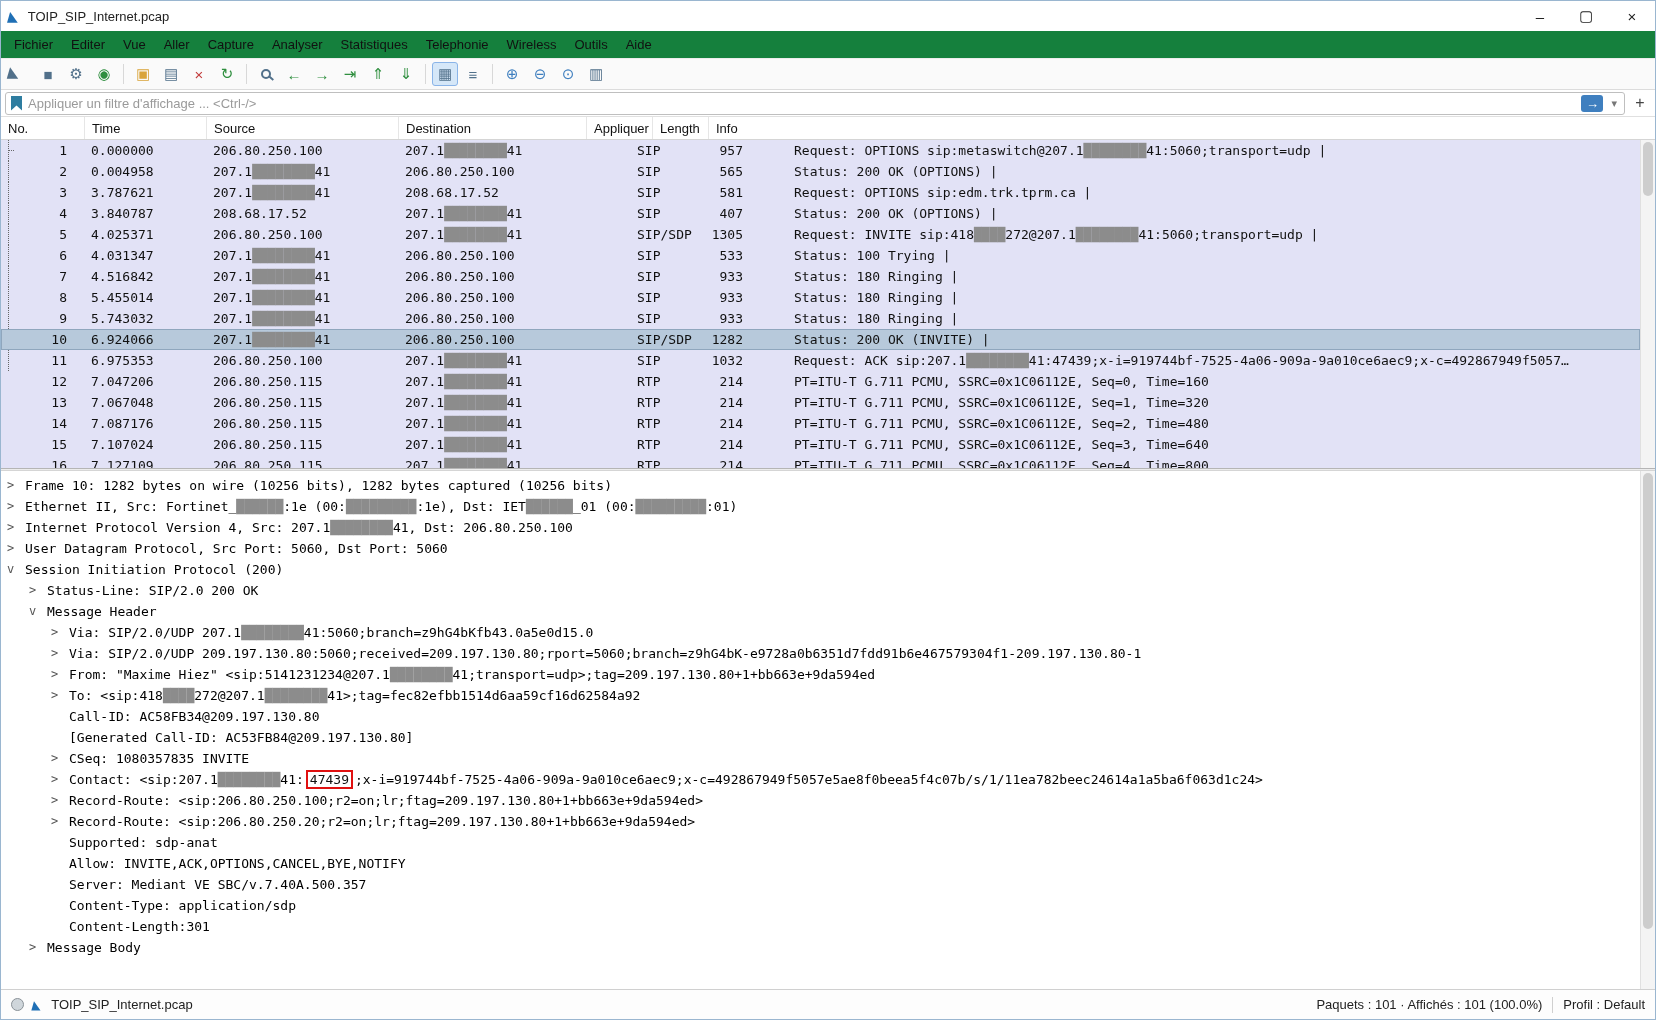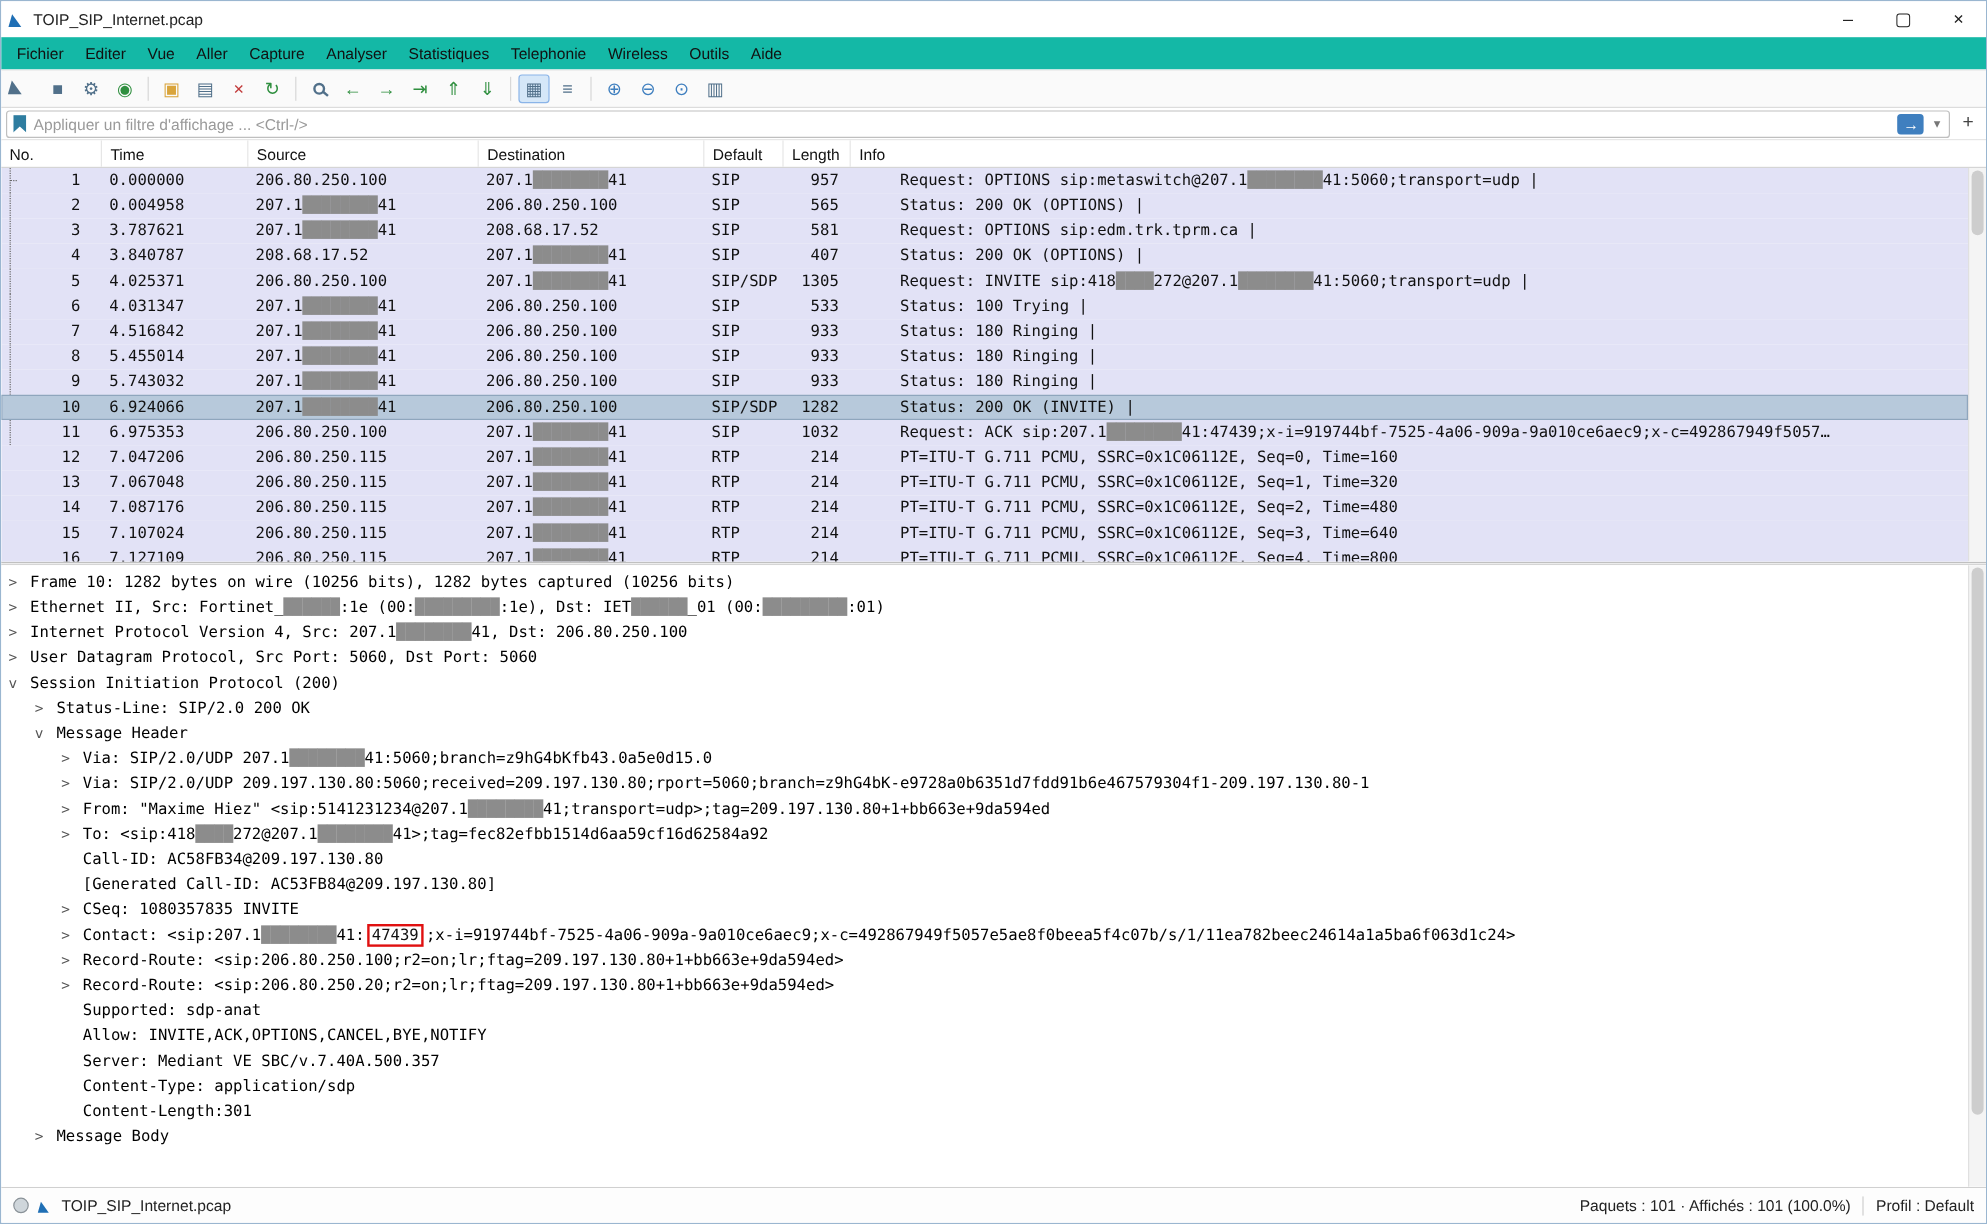--- a/index.html
+++ b/index.html
@@ -7,21 +7,21 @@
   body{font-family:"Liberation Sans",sans-serif;font-size:13px;color:#111;background:#fff;display:flex;flex-direction:column;border:1px solid #9ab6d0;}
 
   
   .titlebar{height:30px;display:flex;align-items:center;background:#fff;padding-left:8px;flex:0 0 auto;}
   .app-icon{font-size:14px;color:#1f6fb5;transform:skewX(-16deg);display:inline-block;margin-right:8px;}
   .title-text{font-size:13px;color:#222;}
   .win-controls{margin-left:auto;display:flex;height:100%;}
   .win-btn{width:46px;display:flex;align-items:center;justify-content:center;font-size:15px;color:#222;}
 
   
-  .menubar{height:27px;display:flex;align-items:center;padding:0 4px;background:#14b8a6;flex:0 0 auto;}
+  .menubar{height:27px;display:flex;align-items:center;padding:0 4px;background:#15803d;flex:0 0 auto;}
   .menu-item{padding:4px 9px;cursor:default;}
 
   
   .toolbar{height:32px;display:flex;align-items:center;background:#fafafa;border-top:1px solid #ececec;border-bottom:1px solid #dcdcdc;padding:0 6px;gap:2px;flex:0 0 auto;}
   .tbtn{width:26px;height:24px;display:flex;align-items:center;justify-content:center;font-size:15px;border-radius:3px;border:1px solid transparent;}
   .steel{color:#51708a}.green{color:#2f8f3f}.amber{color:#d9a43b}.red{color:#c23b3b}.blue{color:#3f7fbf}
   .pressed{background:#d5e7f8;border:1px solid #8ab4e8;}
   .tsep{width:1px;height:20px;background:#d8d8d8;margin:0 4px;}
   .skew{transform:skewX(-16deg);display:inline-block;}
   .mag{width:10px;height:10px;border:2px solid #51708a;border-radius:50%;position:relative;}
@@ -47,21 +47,21 @@
   .prow{display:flex;height:21px;line-height:21px;background:var(--row-sip);width:calc(100% - 15px);}
   .prow.sel{background:var(--row-selected);outline:1px solid #8fa6bd;outline-offset:-1px;align-items:center;}
   .prow span{white-space:pre;overflow:hidden;}
   .gut{width:16px;flex:0 0 auto;position:relative;}
   .gut.conv::before{content:"";position:absolute;left:7px;top:0;bottom:0;border-left:1px dotted #666;}
   .gut.conv-first::after{content:"";position:absolute;left:7px;top:10px;width:6px;border-top:1px dotted #666;}
   .cno{width:68px;text-align:right;padding-right:18px;flex:0 0 auto;}
   .ctime{width:122px;padding-left:6px;flex:0 0 auto;}
   .csrc{width:192px;padding-left:6px;flex:0 0 auto;}
   .cdst{width:188px;padding-left:6px;flex:0 0 auto;}
-  .cproto{width:66px;padding-left:6px;flex:0 0 auto;}
+  .cproto{width:66px;padding-left:6px;flex:0 0 auto;margin-left:44px;}
   .clen{width:56px;text-align:right;padding-right:10px;flex:0 0 auto;}
   .cinfo{flex:1;padding-left:8px;margin-left:33px;}
 
   
   .vscroll{position:absolute;top:0;right:0;bottom:0;width:15px;background:#f4f4f4;border-left:1px solid #e0e0e0;}
   .thumb{position:absolute;left:2px;right:2px;background:#cdcdcd;border-radius:6px;}
 
   
   .splitter{height:3px;background:#ececec;border-top:1px solid #b5b5b5;border-bottom:1px solid #d5d5d5;flex:0 0 auto;}
 
@@ -146,21 +146,21 @@
     <span class="caret">▾</span>
   </div>
   <span class="add-btn">+</span>
 </div>
 
 <div class="pheader">
   <div class="ph w-no">No.</div>
   <div class="ph w-time">Time</div>
   <div class="ph w-src">Source</div>
   <div class="ph w-dst">Destination</div>
-  <div class="ph w-proto">Default</div>
+  <div class="ph w-proto">Appliquer</div>
   <div class="ph w-len">Length</div>
   <div class="ph w-info">Info</div>
 </div>
 
 <div class="plist">
 
   <div class="prow">
     <span class="gut conv conv-first"></span>
     <span class="cno">1</span>
     <span class="ctime">0.000000</span>

